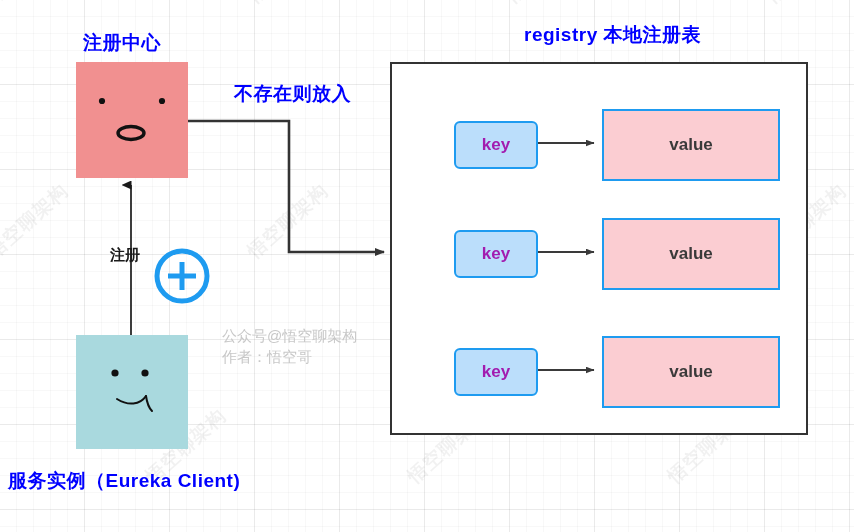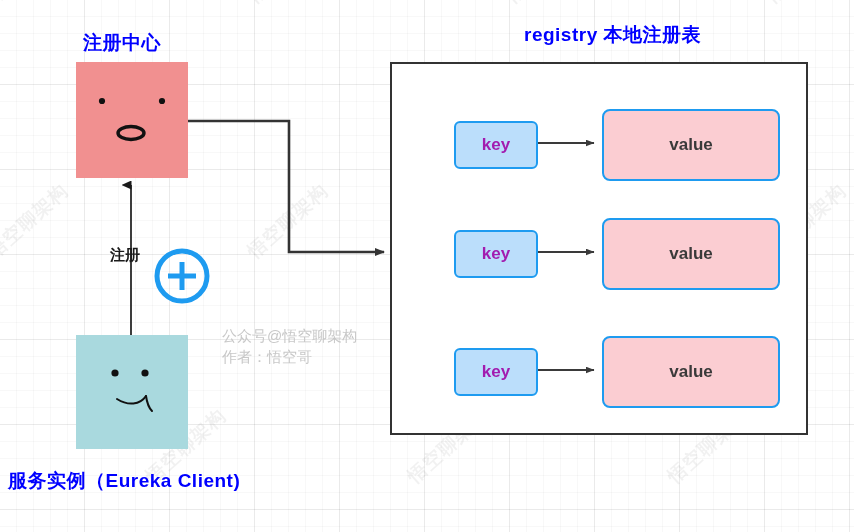--- a/index.html
+++ b/index.html
@@ -121,21 +121,21 @@
   }
   .value-box {
     position: absolute;
     left: 210px;
     top: 0px;
     width: 178px;
     height: 72px;
     box-sizing: border-box;
     background: #fbcdd2;
     border: 2px solid #1e9bf0;
-    border-radius: 8px;
+    border-radius: 0;
     display: flex;
     align-items: center;
     justify-content: center;
     color: #3a3a3a;
     font-size: 17px;
     font-weight: 700;
   }
 
   
   #center-watermark {
@@ -227,20 +227,21 @@
 
     <g>
       <circle cx="182" cy="276" r="25" fill="none" stroke="#1e9bf0" stroke-width="5"></circle>
       <line x1="182" y1="262" x2="182" y2="290" stroke="#1e9bf0" stroke-width="5" stroke-linecap="butt"></line>
       <line x1="168" y1="276" x2="196" y2="276" stroke="#1e9bf0" stroke-width="5" stroke-linecap="butt"></line>
     </g>
   </svg>
 
   <div id="title-registry-center" class="blue-label">注册中心</div>
   <div id="title-registry-table" class="blue-label">registry 本地注册表</div>
+  <div id="label-put-if-absent" class="blue-label">不存在则放入</div>
   <div id="label-service-instance" class="blue-label">服务实例（Eureka Client)</div>
   <div id="label-register">注册</div>
 
   <div id="center-watermark">
     <div>公众号@悟空聊架构</div>
     <div>作者：悟空哥</div>
   </div>
 
 </div>
 

